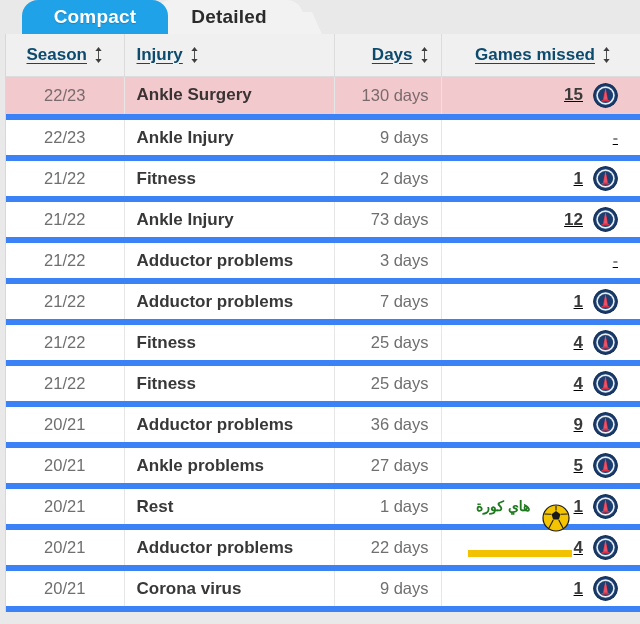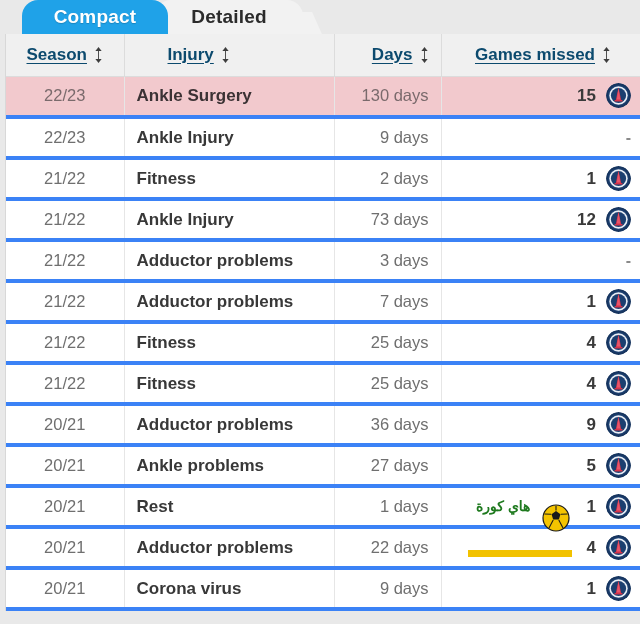--- a/index.html
+++ b/index.html
@@ -104,21 +104,21 @@
     color: #2b6f8e;
   }
   thead th:last-child { border-right: none; }
 
   .th-inner {
     display: flex;
     align-items: center;
     gap: 7px;
   }
   .th-season .th-inner { justify-content: center; }
-  .th-injury .th-inner { justify-content: flex-start; margin-left: 31px; }
+  .th-injury .th-inner { justify-content: flex-start; }
   .th-days   .th-inner { justify-content: flex-end; }
   .th-games  .th-inner { justify-content: flex-end; padding-right: 18px; }
 
   .th-label {
     text-decoration: underline;
     text-underline-offset: 3px;
     white-space: nowrap;
     color: #0c4a6e;
   }
   .sort-icon {
@@ -127,21 +127,21 @@
     height: 18px;
     flex: 0 0 auto;
     position: relative;
   }
   .sort-icon svg { display: block; }
 
   tbody td {
     height: 41px;
     padding: 0 12px;
     box-sizing: border-box;
-    border-bottom: 4px solid #3b82f6;
+    border-bottom: 6px solid #3b82f6;
     border-right: 1px solid #e6e6e6;
     vertical-align: middle;
     font-size: 17px;
     white-space: nowrap;
     overflow: hidden;
   }
   tbody td:last-child { border-right: none; }
 
   .cell-season {
     text-align: center;
@@ -155,21 +155,22 @@
     font-weight: bold;
     font-size: 17px;
   }
   .cell-days {
     text-align: right;
     color: #6f6f6f;
     font-size: 16.5px;
   }
   .cell-games {
     text-align: right;
-    padding-right: 10px;
+    padding-right: 23px;
+    text-decoration: underline;
   }
   .games-inner {
     display: flex;
     align-items: center;
     justify-content: flex-end;
     gap: 10px;
     height: 100%;
   }
   .games-count {
     color: #3a3a3a;

